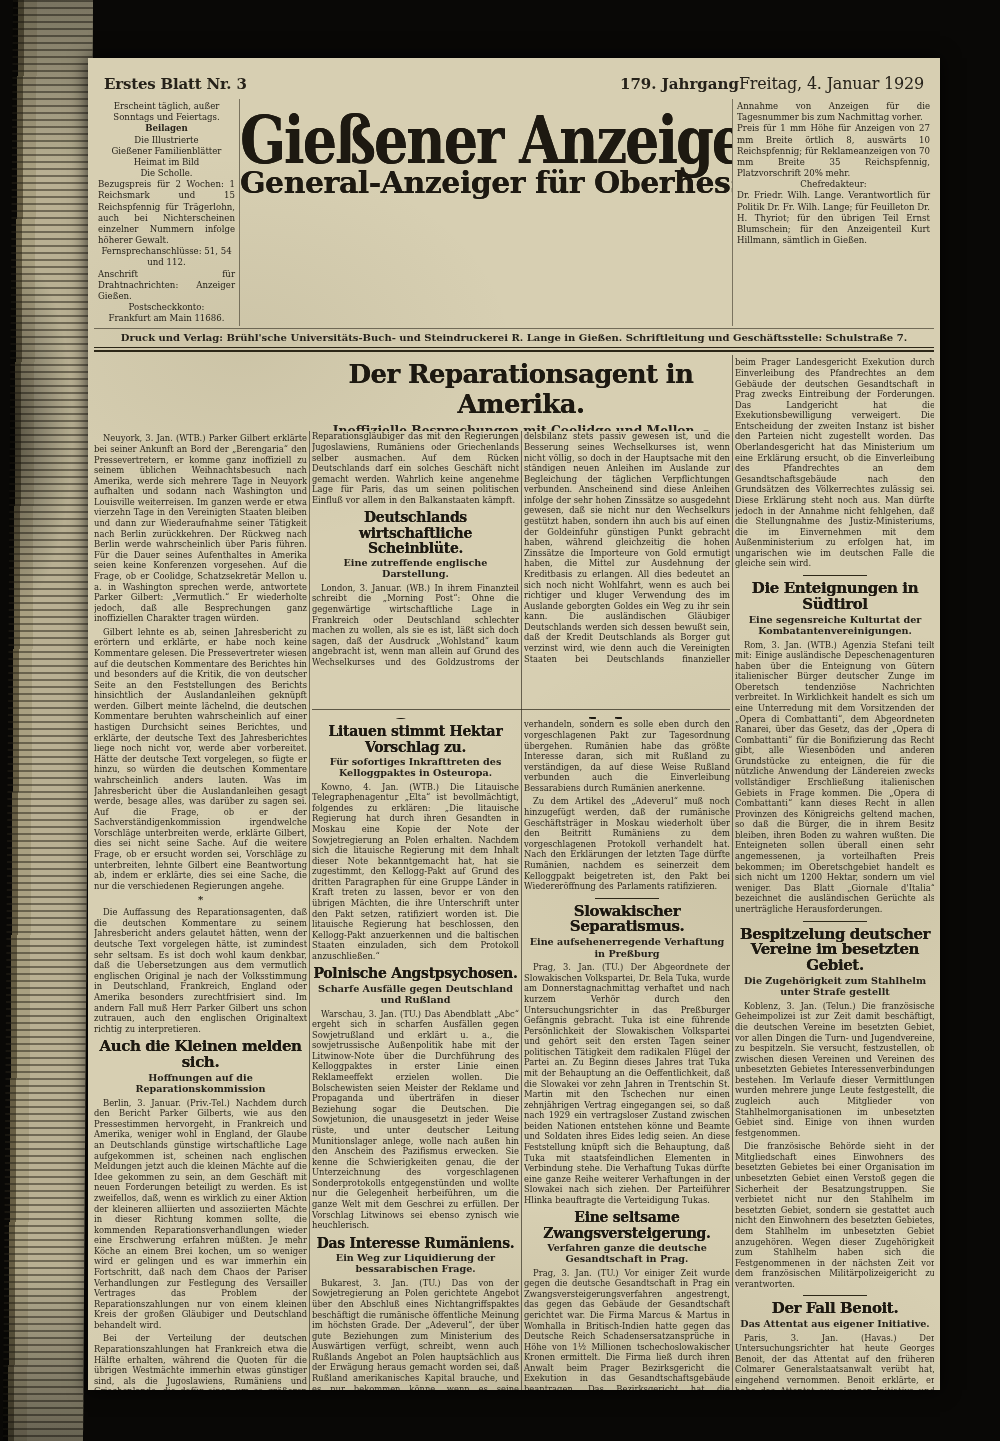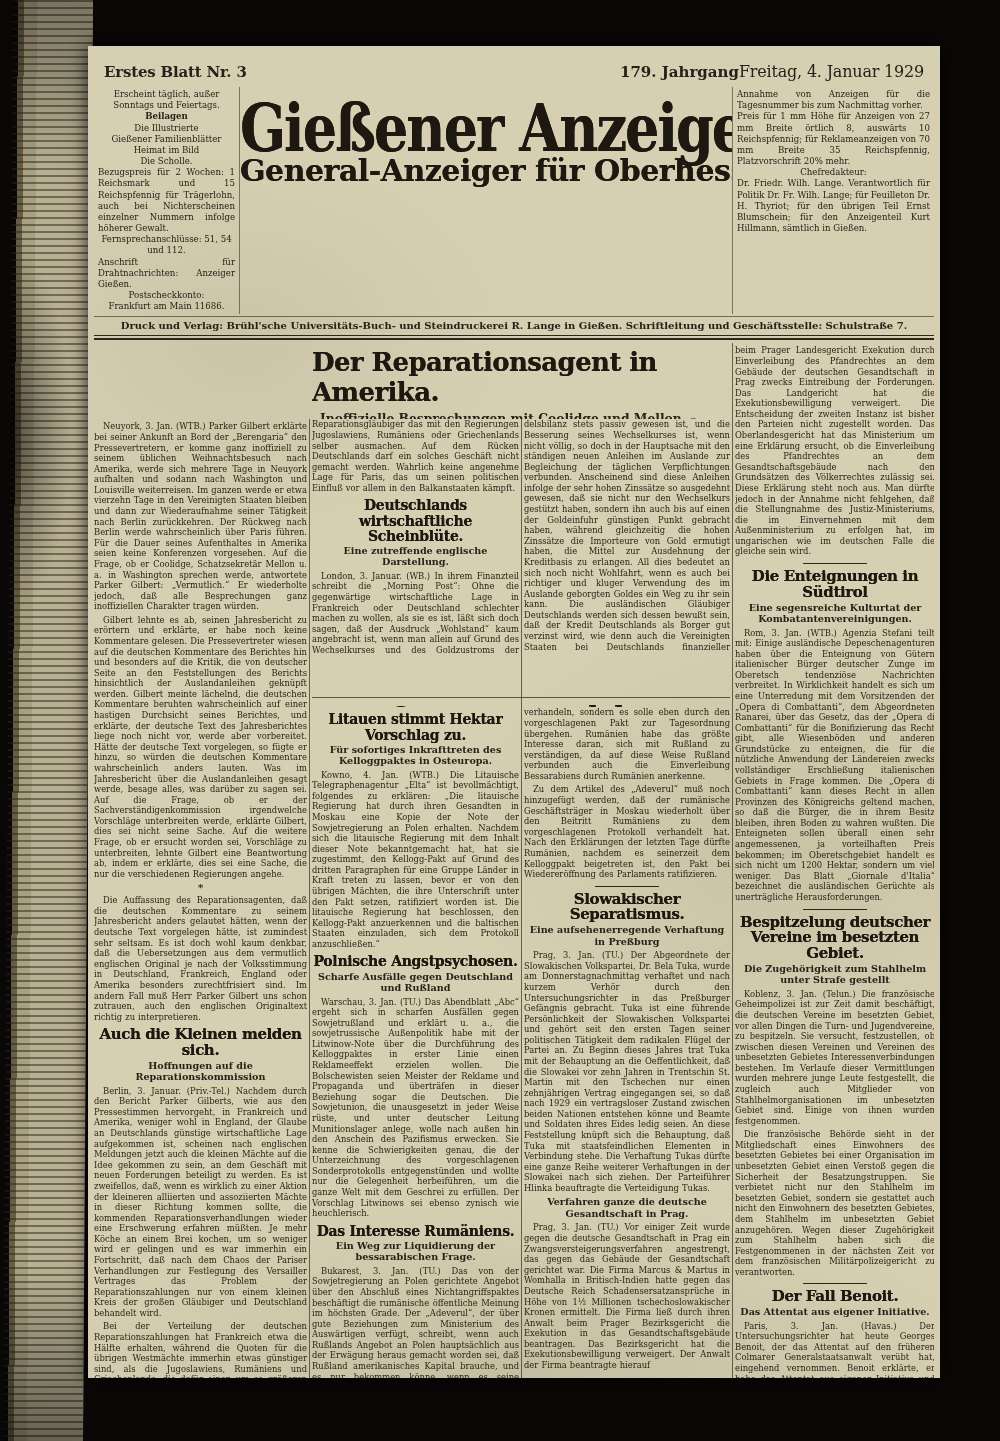--- a/index.html
+++ b/index.html
@@ -8,21 +8,21 @@
   
   .edge-strip{position:absolute;left:8px;top:0;width:80px;height:1441px;
     background:
       repeating-linear-gradient(180deg, rgba(43,38,27,.50) 0 2px, rgba(0,0,0,0) 2px 7px),
       linear-gradient(90deg,#0a0906 0 5px,#6e6549 5px 11px,#b7ad8c 11px 24px,#c8bf9f 24px 100%);
     transform:rotate(.4deg);opacity:.92;}
   .edge-strip:after{content:"";position:absolute;inset:0;
     background:linear-gradient(180deg,rgba(0,0,0,.35),rgba(0,0,0,0) 12%,rgba(0,0,0,0) 88%,rgba(0,0,0,.45)),
                radial-gradient(90px 260px at 0% 30%,rgba(0,0,0,.5),transparent 70%);}
   
-  .paper{position:absolute;left:88px;top:46px;width:852px;height:1332px;color:#26221a;
+  .paper{position:absolute;left:88px;top:58px;width:852px;height:1332px;color:#26221a;
     background:
       radial-gradient(420px 300px at 18% 22%, rgba(112,102,70,.10), transparent 65%),
       radial-gradient(520px 380px at 82% 60%, rgba(112,102,70,.12), transparent 65%),
       radial-gradient(700px 260px at 50% 100%, rgba(95,85,55,.14), transparent 70%),
       #d7cfb2;
     box-shadow:0 0 18px rgba(0,0,0,.8);display:flex;flex-direction:column;padding:0 6px;box-sizing:border-box;}
   
   .topline{display:flex;align-items:baseline;padding:16px 10px 2px 10px;}
   .topline .ed{font-weight:bold;font-size:15px;letter-spacing:-.2px;}
   .topline .vol{flex:1;text-align:right;font-weight:bold;font-size:15px;}
@@ -47,21 +47,21 @@
   .thickrule{border-top:1px solid #2c2718;border-bottom:2px solid #2c2718;height:2px;margin:1px 0 3px 0;}
   
   .body-grid{position:relative;flex:1;display:grid;
      grid-template-columns:213px 207px 206px 200px;
      grid-template-rows:74px 234px 54px 1fr;column-gap:5px;overflow:hidden;padding-top:2px;}
   .divider{position:absolute;width:1px;background:rgba(40,35,23,.65);}
   .dv1{left:215px;top:76px;bottom:0;}
   .dv2{left:427px;top:76px;bottom:0;}
   .dv3{left:638px;top:0;bottom:0;}
   .cell{overflow:hidden;}
-  .c-head{grid-column:2/4;grid-row:1;text-align:left;}
+  .c-head{grid-column:2/4;grid-row:1;text-align:center;}
   .c-col1{grid-column:1;grid-row:2/5;padding-top:2px;}
   .c-col2a{grid-column:2;grid-row:2;}
   .c-col3a{grid-column:3;grid-row:2;}
   .c-ost{grid-column:2/4;grid-row:3;text-align:center;border-top:1px solid rgba(40,35,23,.7);padding-top:3px;margin-top:44px;}
   .c-col2b{grid-column:2;grid-row:4;}
   .c-col3b{grid-column:3;grid-row:4;}
   .c-col4{grid-column:4;grid-row:1/5;}
   .lead-head{font-weight:bold;font-size:26px;letter-spacing:-.6px;color:#1d1911;
              text-shadow:0 0 .5px #1d1911;margin-top:2px;}
   .lead-sub{font-weight:bold;font-size:12.3px;line-height:1.25;margin-top:4px;padding:0 8px;}
@@ -164,20 +164,21 @@
         <div class="b-sub">Ein Weg zur Liquidierung der bessarabischen Frage.</div>
         <div class="b-para">Bukarest, 3. Jan. (TU.) Das von der Sowjetregierung an Polen gerichtete Angebot über den Abschluß eines Nichtangriffspaktes beschäftigt die rumänische öffentliche Meinung im höchsten Grade. Der „Adeverul“, der über gute Beziehungen zum Ministerium des Auswärtigen verfügt, schreibt, wenn auch Rußlands Angebot an Polen hauptsächlich aus der Erwägung heraus gemacht worden sei, daß Rußland amerikanisches Kapital brauche, und es nur bekommen könne, wenn es seine Friedensliebe bezeuge, so habe doch Rumänien allen Grund, sich mit Rußland zu verständigen.</div>
       </div>
     <div class="cell c-col3b">
         <div class="b-para0">verhandeln, sondern es solle eben durch den vorgeschlagenen Pakt zur Tagesordnung übergehen. Rumänien habe das größte Interesse daran, sich mit Rußland zu verständigen, da auf diese Weise Rußland verbunden auch die Einverleibung Bessarabiens durch Rumänien anerkenne.</div>
         <div class="b-para">Zu dem Artikel des „Adeverul“ muß noch hinzugefügt werden, daß der rumänische Geschäftsträger in Moskau wiederholt über den Beitritt Rumäniens zu dem vorgeschlagenen Protokoll verhandelt hat. Nach den Erklärungen der letzten Tage dürfte Rumänien, nachdem es seinerzeit dem Kelloggpakt beigetreten ist, den Pakt bei Wiedereröffnung des Parlaments ratifizieren.</div>
         <div class="b-rule"></div>
         <div class="b-h1">Slowakischer Separatismus.</div>
         <div class="b-sub">Eine aufsehenerregende Verhaftung in Preßburg</div>
         <div class="b-para">Prag, 3. Jan. (TU.) Der Abgeordnete der Slowakischen Volkspartei, Dr. Bela Tuka, wurde am Donnerstagnachmittag verhaftet und nach kurzem Verhör durch den Untersuchungsrichter in das Preßburger Gefängnis gebracht. Tuka ist eine führende Persönlichkeit der Slowakischen Volkspartei und gehört seit den ersten Tagen seiner politischen Tätigkeit dem radikalen Flügel der Partei an. Zu Beginn dieses Jahres trat Tuka mit der Behauptung an die Oeffentlichkeit, daß die Slowakei vor zehn Jahren in Trentschin St. Martin mit den Tschechen nur einen zehnjährigen Vertrag eingegangen sei, so daß nach 1929 ein vertragsloser Zustand zwischen beiden Nationen entstehen könne und Beamte und Soldaten ihres Eides ledig seien. An diese Feststellung knüpft sich die Behauptung, daß Tuka mit staatsfeindlichen Elementen in Verbindung stehe. Die Verhaftung Tukas dürfte eine ganze Reihe weiterer Verhaftungen in der Slowakei nach sich ziehen. Der Parteiführer Hlinka beauftragte die Verteidigung Tukas.</div>
+        <div class="b-h2">Eine seltsame Zwangsversteigerung.</div>
         <div class="b-sub">Verfahren ganze die deutsche Gesandtschaft in Prag.</div>
         <div class="b-para">Prag, 3. Jan. (TU.) Vor einiger Zeit wurde gegen die deutsche Gesandtschaft in Prag ein Zwangsversteigerungsverfahren angestrengt, das gegen das Gebäude der Gesandtschaft gerichtet war. Die Firma Marcus &amp; Martus in Womhalla in Britisch-Indien hatte gegen das Deutsche Reich Schadensersatzansprüche in Höhe von 1½ Millionen tschechoslowakischer Kronen ermittelt. Die Firma ließ durch ihren Anwalt beim Prager Bezirksgericht die Exekution in das Gesandtschaftsgebäude beantragen. Das Bezirksgericht hat die Exekutionsbewilligung verweigert. Der Anwalt der Firma beantragte hierauf</div>
       </div>
     <div class="cell c-col4">
         <div class="b-para0">beim Prager Landesgericht Exekution durch Einverleibung des Pfandrechtes an dem Gebäude der deutschen Gesandtschaft in Prag zwecks Eintreibung der Forderungen. Das Landgericht hat die Exekutionsbewilligung verweigert. Die Entscheidung der zweiten Instanz ist bisher den Parteien nicht zugestellt worden. Das Oberlandesgericht hat das Ministerium um eine Erklärung ersucht, ob die Einverleibung des Pfandrechtes an dem Gesandtschaftsgebäude nach den Grundsätzen des Völkerrechtes zulässig sei. Diese Erklärung steht noch aus. Man dürfte jedoch in der Annahme nicht fehlgehen, daß die Stellungnahme des Justiz-Ministeriums, die im Einvernehmen mit dem Außenministerium zu erfolgen hat, im ungarischen wie im deutschen Falle die gleiche sein wird.</div>
         <div class="b-rule"></div>
         <div class="b-h1">Die Enteignungen in Südtirol</div>
         <div class="b-sub">Eine segensreiche Kulturtat der Kombatantenvereinigungen.</div>
         <div class="b-para">Rom, 3. Jan. (WTB.) Agenzia Stefani teilt mit: Einige ausländische Depeschenagenturen haben über die Enteignung von Gütern italienischer Bürger deutscher Zunge im Oberetsch tendenziöse Nachrichten verbreitet. In Wirklichkeit handelt es sich um eine Unterredung mit dem Vorsitzenden der „Opera di Combattanti“, dem Abgeordneten Ranarei, über das Gesetz, das der „Opera di Combattanti“ für die Bonifizierung das Recht gibt, alle Wiesenböden und anderen Grundstücke zu enteignen, die für die nützliche Anwendung der Ländereien zwecks vollständiger Erschließung italienischen Gebiets in Frage kommen. Die „Opera di Combattanti“ kann dieses Recht in allen Provinzen des Königreichs geltend machen, so daß die Bürger, die in ihrem Besitz bleiben, ihren Boden zu wahren wußten. Die Enteigneten sollen überall einen sehr angemessenen, ja vorteilhaften Preis bekommen; im Oberetschgebiet handelt es sich nicht um 1200 Hektar, sondern um viel weniger. Das Blatt „Giornale d'Italia“ bezeichnet die ausländischen Gerüchte als unerträgliche Herausforderungen.</div>
         <div class="b-rule"></div>

